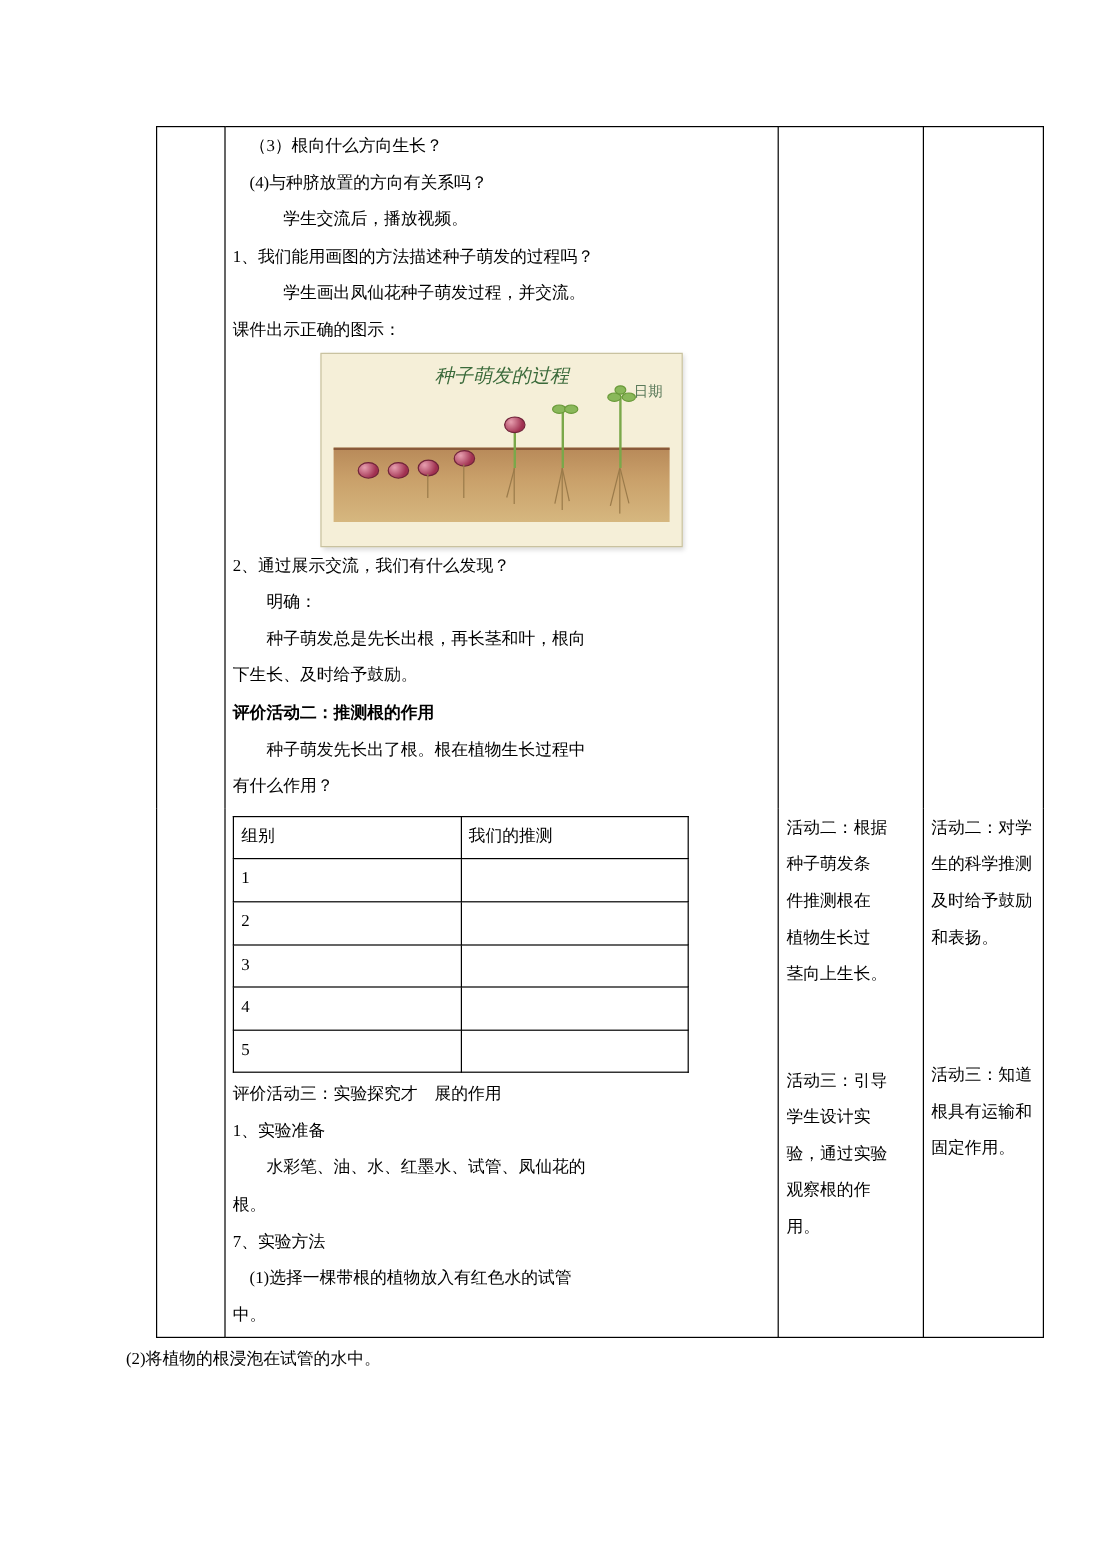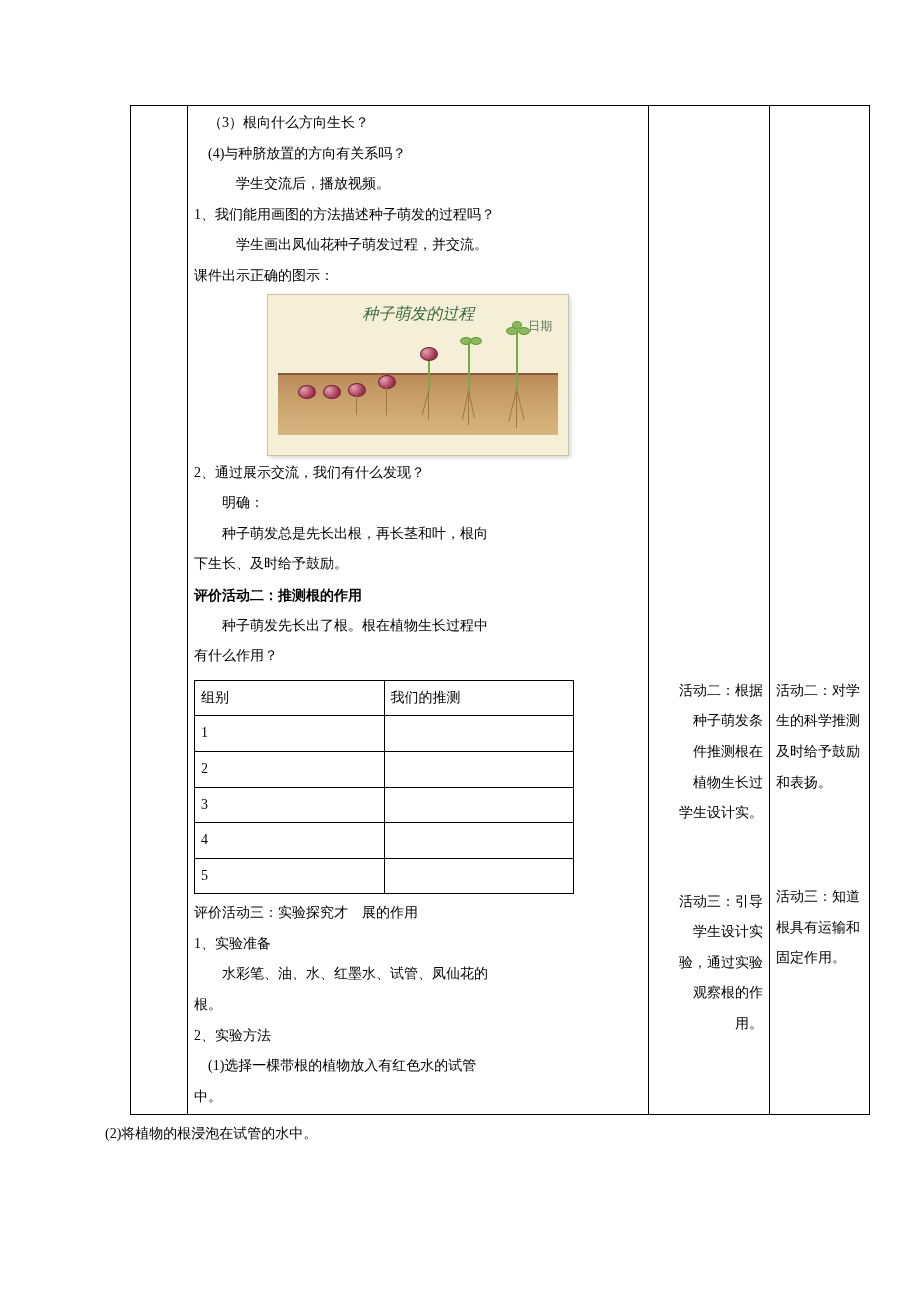--- a/index.html
+++ b/index.html
@@ -26,21 +26,21 @@
     width: 740px;
   }
   .outer-table > tbody > tr > td {
     border: 1px solid #000;
     vertical-align: top;
     padding: 0 6px;
     box-sizing: border-box;
   }
   .col-left { width: 60px; }
   .col-mid { width: 466px; }
-  .col-r1 { width: 126px; text-align: right; }
+  .col-r1 { width: 126px; }
   .col-r2 { width: 104px; }
   .row1 .col-mid,
   .row1 .col-r1,
   .row1 .col-r2 {
     border-bottom-style: none;
   }
   .row1 .col-left {
     border-bottom-style: none;
   }
   .row2 .col-mid,
@@ -48,21 +48,21 @@
   .row2 .col-r2 {
     border-top-style: none;
   }
   .row2 .col-left {
     border-top-style: none;
   }
   .p { margin: 4px 0; }
   .indent1 { padding-left: 1em; }
   .indent2 { padding-left: 2em; }
   .indent3 { padding-left: 3em; font-family: Liberation Mono, monospace; }
-  .bold { font-family: Liberation Sans, sans-serif; font-weight: bold; }
+  .bold { font-family: Liberation Mono, monospace; font-weight: bold; }
   
   .illus-wrap {
     display: flex;
     justify-content: center;
     margin: 2px 0;
   }
   .illus {
     width: 300px;
     height: 160px;
     background: #f5efd8;
@@ -238,30 +238,30 @@
                 </tr>
           </tbody>
             </table>
 
           <div class="p">
             <span>评价活动三：实验探究才</span>&nbsp;&nbsp;&nbsp;&nbsp;<span>展的作用</span>
           </div>
           <div class="p">1、实验准备</div>
           <div class="p indent2">水彩笔、油、水、红墨水、试管、凤仙花的</div>
           <div class="p">根。</div>
-          <div class="p">2、实验方法</div>
+          <div class="p">7、实验方法</div>
           <div class="p indent1">(1)选择一棵带根的植物放入有红色水的试管</div>
           <div class="p">中。</div>
         </td>
         <td class="col-r1">
           <div class="p">活动二：根据</div>
           <div class="p">种子萌发条</div>
           <div class="p">件推测根在</div>
           <div class="p">植物生长过</div>
-          <div class="p">学生设计实。</div>
+          <div class="p">茎向上生长。</div>
           <div style="height:54px"></div>
           <div class="p">活动三：引导</div>
           <div class="p">学生设计实</div>
           <div class="p">验，通过实验</div>
           <div class="p">观察根的作</div>
           <div class="p">用。</div>
         </td>
         <td class="col-r2">
           <div class="p">活动二：对学</div>
           <div class="p">生的科学推测</div>

